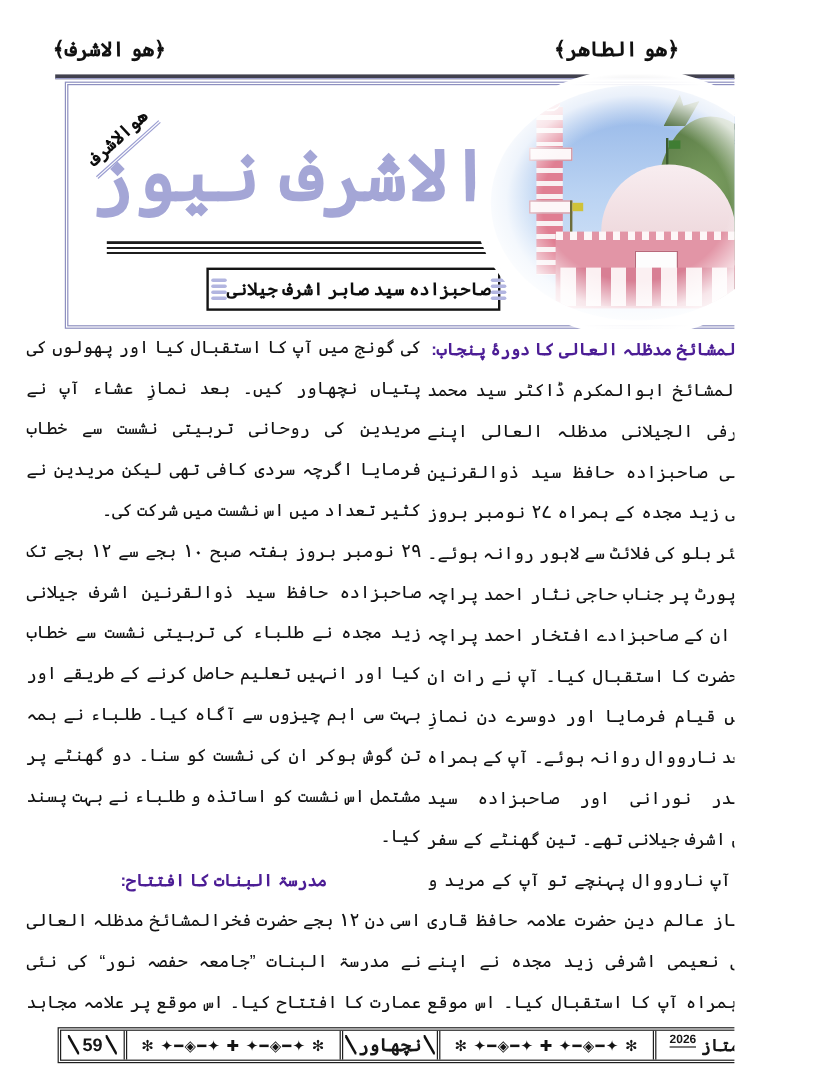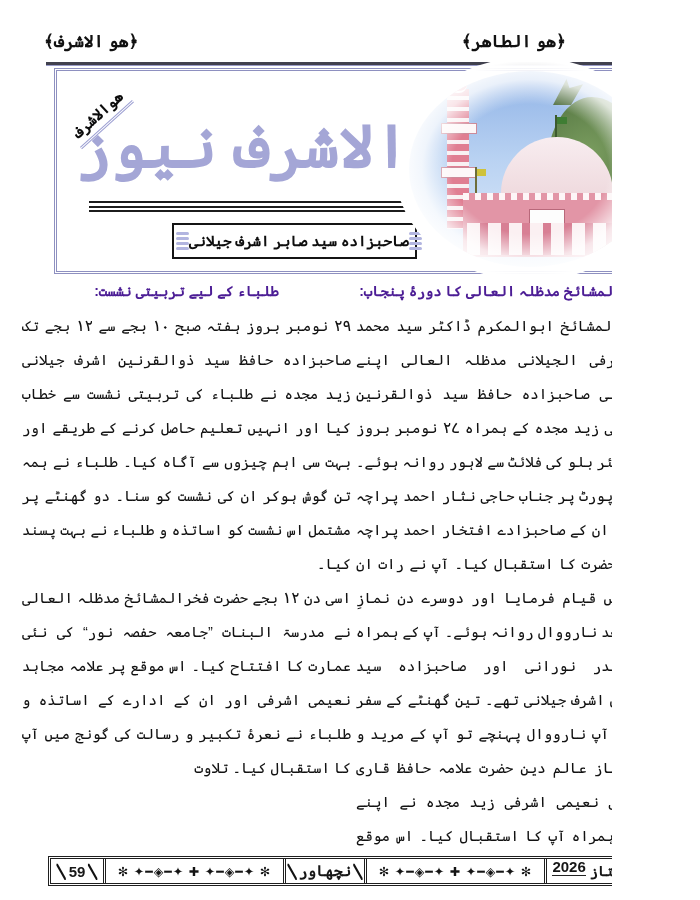--- a/index.html
+++ b/index.html
@@ -73,21 +73,21 @@
   .footer{position:absolute;left:48px;top:856px;width:602px;height:30px;border:3px double #1f1f1f;
     background:#fff;display:flex;align-items:stretch;box-sizing:border-box;}
   .fsec{display:flex;align-items:center;justify-content:center;white-space:nowrap;}
   .f-num{width:52px;border-right:3px double #1f1f1f;font-size:15px;font-weight:bold;gap:3px;}
   .f-name{width:78px;border-left:3px double #1f1f1f;border-right:3px double #1f1f1f;
     font-size:15px;font-weight:bold;direction:rtl;gap:2px;}
   .f-date{width:100px;border-left:3px double #1f1f1f;direction:rtl;font-size:14px;font-weight:bold;gap:2px;}
   .f-orn{flex:1;overflow:hidden;text-align:center;font-size:12.5px;letter-spacing:1px;color:#141414;
     display:flex;align-items:center;justify-content:center;}
   .slash{font-weight:bold;font-size:15px;line-height:1;color:#111;}
-  .year{display:inline-block;font-size:15px;transform:translateY(-4px);border-bottom:1.5px solid #222;
+  .year{display:inline-block;font-size:10px;transform:translateY(-4px);border-bottom:1.5px solid #222;
     margin-right:2px;font-weight:bold;}
 </style>
 </head>
 <body>
 
 <div class="page">
 
   <div class="inv inv-left">﴿هو الاشرف﴾</div>
   <div class="inv inv-right">﴿هو الطاهر﴾</div>
   <div class="top-rule"></div>
@@ -137,22 +137,23 @@
       <div class="vignette"></div>
     </div>
   </div>
 
   <div class="col col-right">
     <h3>حضرت فخرالمشائخ مدظلہ العالی کا دورۂ پنجاب:</h3>
     <p>حضرت فخرالمشائخ ابوالمکرم ڈاکٹر سید محمد اشرف الاشرفی الجیلانی مدظلہ العالی اپنے فرزندِ ثانی صاحبزادہ حافظ سید ذوالقرنین اشرف جیلانی زید مجدہ کے ہمراہ ۲۷ نومبر بروز جمعرات ایئر بلو کی فلائٹ سے لاہور روانہ ہوئے۔ لاہور ایئرپورٹ پر جناب حاجی نثار احمد پراچہ اشرفی اور ان کے صاحبزادے افتخار احمد پراچہ اشرفی نے حضرت کا استقبال کیا۔ آپ نے رات ان کے گھر میں قیام فرمایا اور دوسرے دن نمازِ جمعہ کے بعد نارووال روانہ ہوئے۔ آپ کے ہمراہ جناب سکندر نورانی اور صاحبزادہ سید ذوالقرنین اشرف جیلانی تھے۔ تین گھنٹے کے سفر کے بعد جب آپ نارووال پہنچے تو آپ کے مرید و خلیفہ ممتاز عالم دین حضرت علامہ حافظ قاری مجاہد علی نعیمی اشرفی زید مجدہ نے اپنے رفقاء کے ہمراہ آپ کا استقبال کیا۔ اس موقع پر جناب عرفانِ نورانی، جناب فیاض اشرفی اور جناب شعیب برکاتی نورانی بھی موجود تھے۔ جامعہ حفصہ نور مجددیہ نعیمیہ کے طلباء جو راستے کے دونوں جانب کھڑے تھے انہوں نے نعرۂ تکبیر و رسالت</p>
   </div>
 
   <div class="col col-left">
-    <h3>طلباء کے لیے تربیتی نشست:</h3>
+    <p>کی گونج میں آپ کا استقبال کیا اور پھولوں کی پتیاں نچھاور کیں۔ بعد نمازِ عشاء آپ نے مریدین کی روحانی تربیتی نشست سے خطاب فرمایا اگرچہ سردی کافی تھی لیکن مریدین نے کثیر تعداد میں اس نشست میں شرکت کی۔</p>
     <p>۲۹ نومبر بروز ہفتہ صبح ۱۰ بجے سے ۱۲ بجے تک صاحبزادہ حافظ سید ذوالقرنین اشرف جیلانی زید مجدہ نے طلباء کی تربیتی نشست سے خطاب کیا اور انہیں تعلیم حاصل کرنے کے طریقے اور بہت سی اہم چیزوں سے آگاہ کیا۔ طلباء نے ہمہ تن گوش ہوکر ان کی نشست کو سنا۔ دو گھنٹے پر مشتمل اس نشست کو اساتذہ و طلباء نے بہت پسند کیا۔</p>
+    <h3>مدرسۃ البنات کا افتتاح:</h3>
     <p>اسی دن ۱۲ بجے حضرت فخرالمشائخ مدظلہ العالی نے مدرسۃ البنات ”جامعہ حفصہ نور“ کی نئی عمارت کا افتتاح کیا۔ اس موقع پر علامہ مجاہد نعیمی اشرفی اور ان کے ادارے کے اساتذہ و طلباء نے نعرۂ تکبیر و رسالت کی گونج میں آپ کا استقبال کیا۔ تلاوت</p>
   </div>
 
   <div class="footer">
     <div class="fsec f-num">
       <span class="slash">╲</span>
       <span>59</span>
       <span class="slash">╲</span>
     </div>
     <div class="fsec f-orn">✻ ✦━◈━✦ ✚ ✦━◈━✦ ✻</div>

